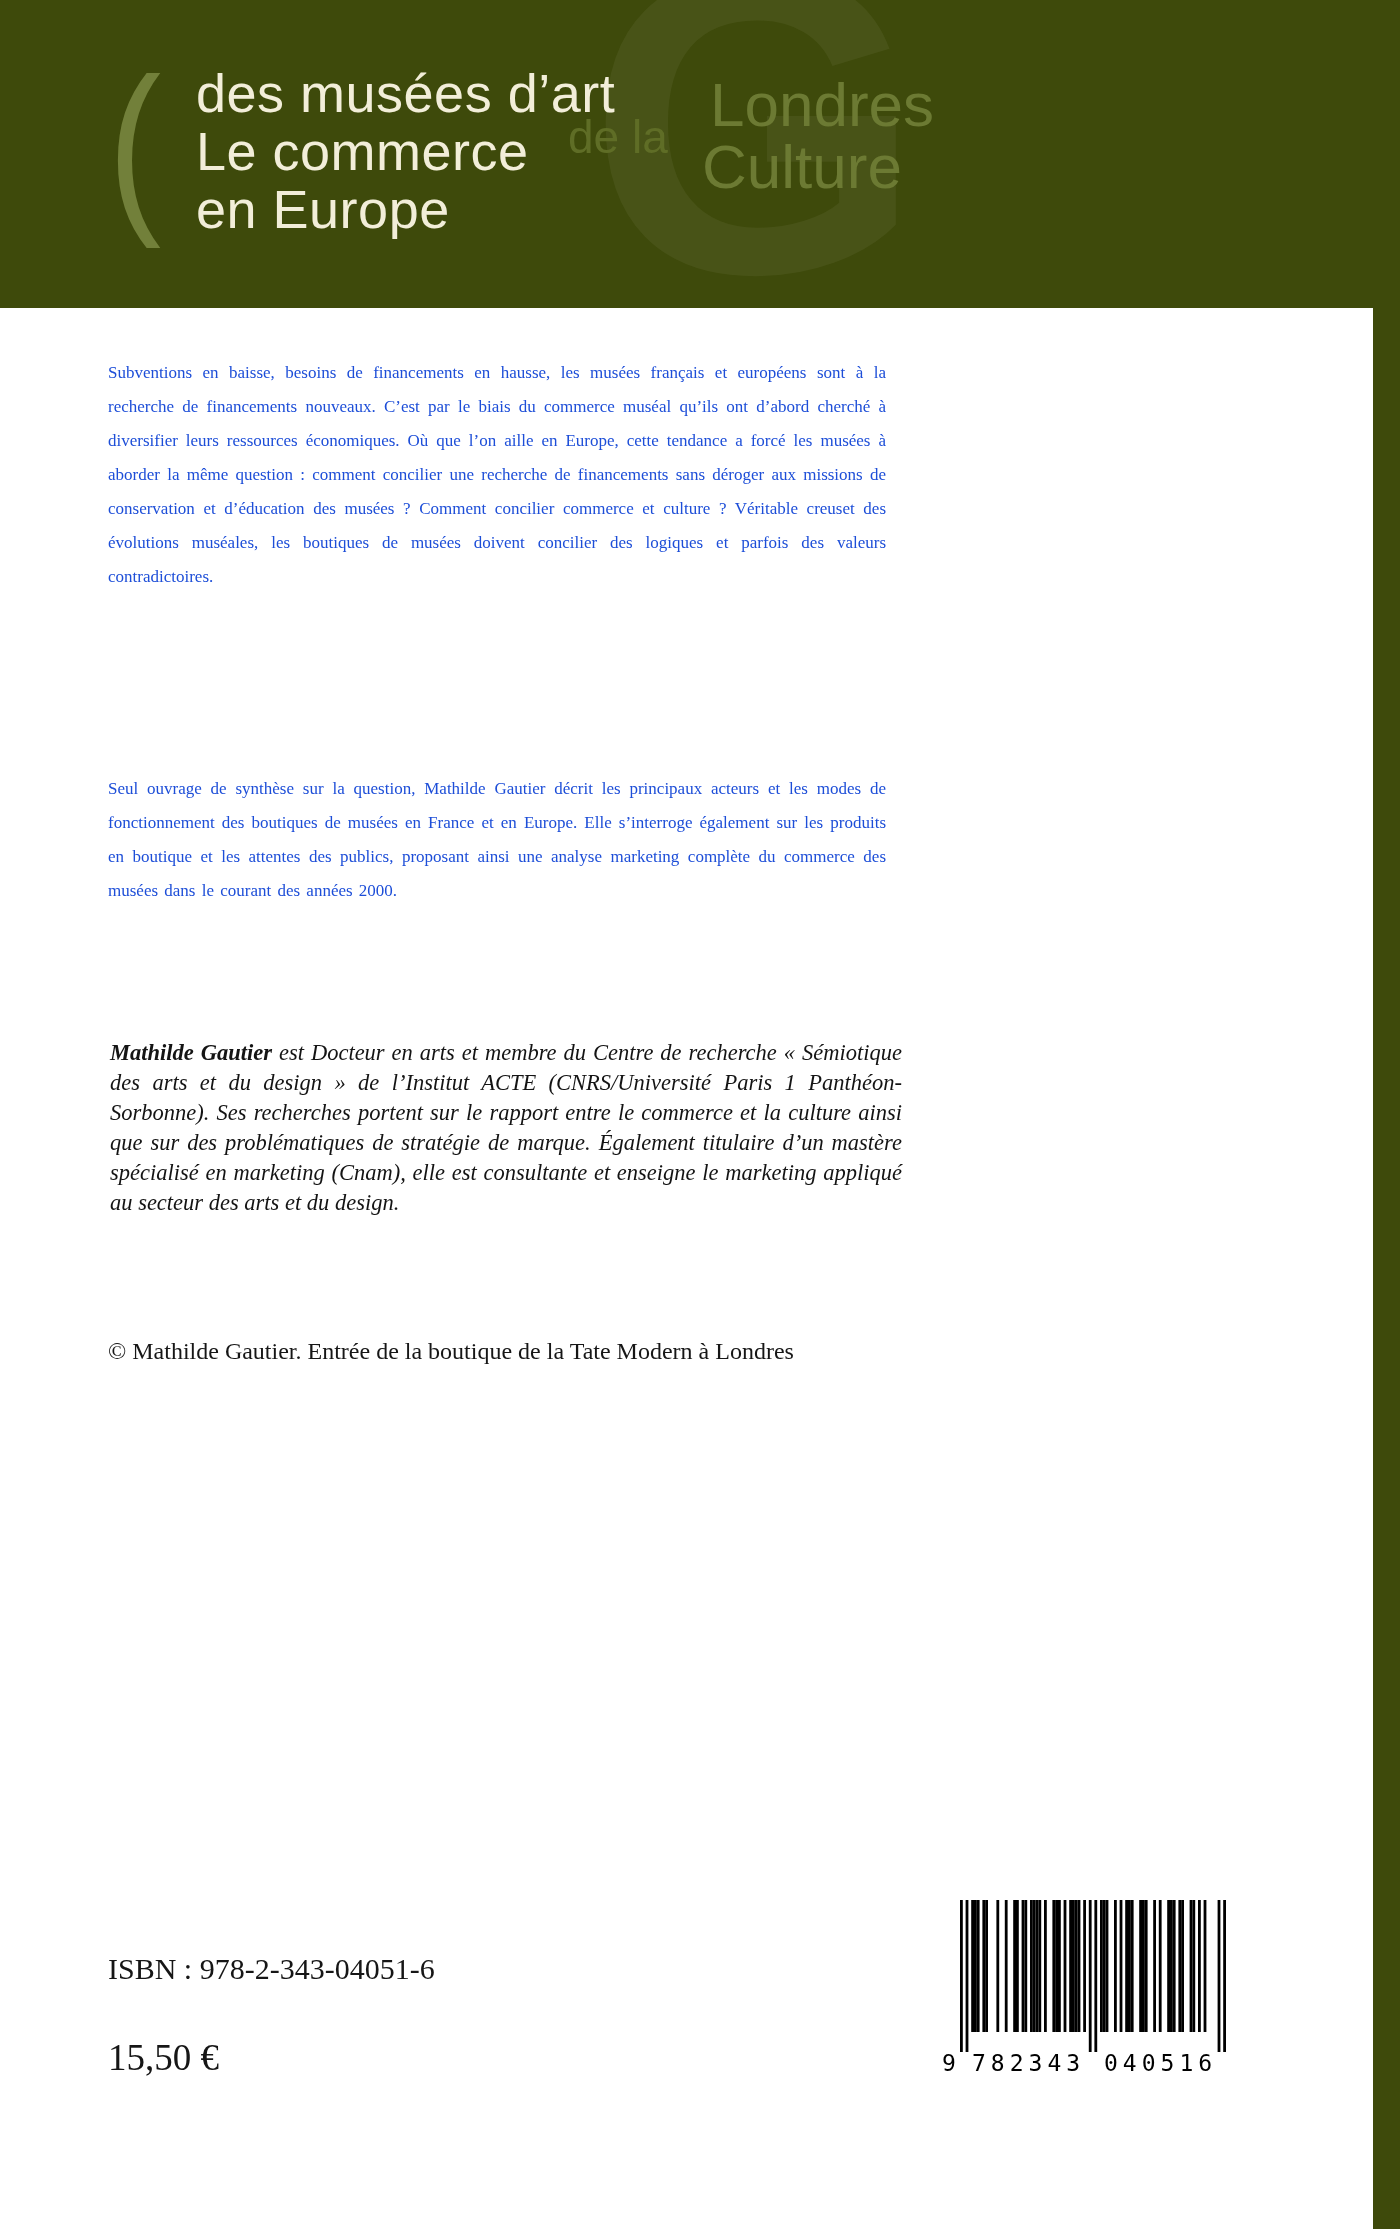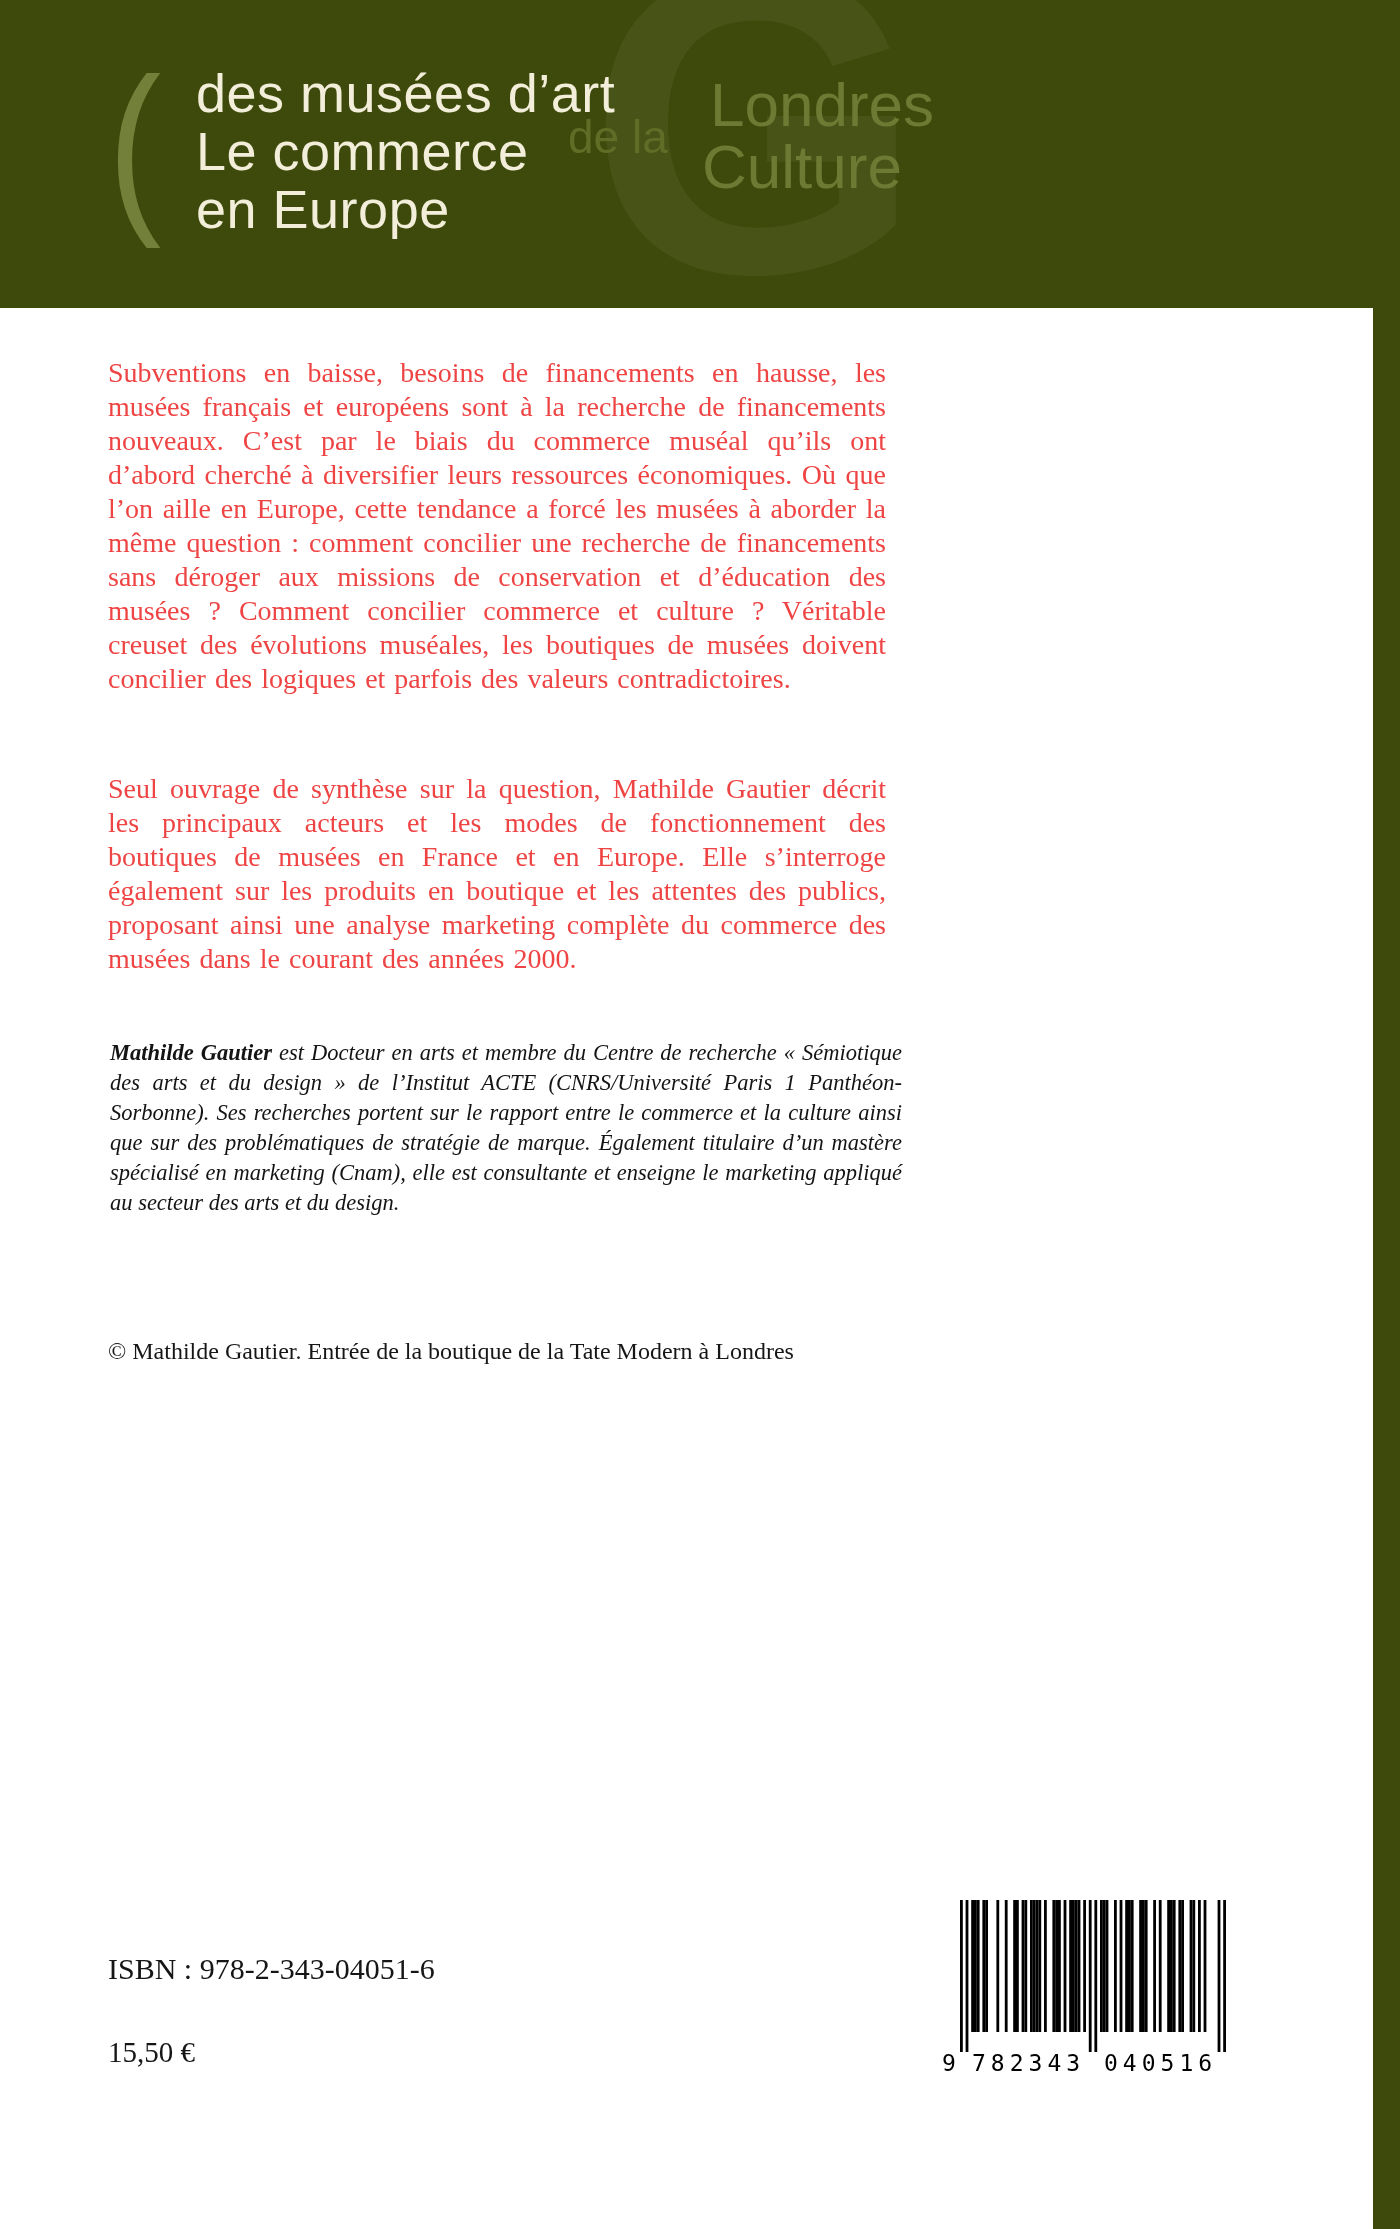--- a/index.html
+++ b/index.html
@@ -58,44 +58,44 @@
     font-size:62px; line-height:62px; color:#6c7a33;
   }
   .wm-culture {
     position:absolute; left:702px; top:136px;
     font-family:"Liberation Sans", sans-serif;
     font-size:62px; line-height:62px; color:#6c7a33;
   }
   
   .synopsis-1, .synopsis-2 {
     position:absolute; left:108px; width:778px;
-    font-size:28px; line-height:34px;
+    font-size:17px; line-height:34px;
     text-align:justify; word-spacing:2px;
-    color:#ef4444;
+    color:#1d4ed8;
   }
   .synopsis-1 { top:356px; }
   .synopsis-2 { top:736px;margin-top:36px; }
   .bio {
     position:absolute; left:110px; top:1038px; width:792px;
     font-size:22.5px; line-height:30px;
     font-style:italic; text-align:justify;
     color:#141414;
   }
   .bio .author { font-weight:bold; }
   .credit {
     position:absolute; left:108px; top:1338px;
     font-size:24px; color:#161616;
   }
   .isbn {
     position:absolute; left:108px; top:1952px;
     font-size:30px; color:#161616;
   }
   .price {
     position:absolute; left:108px; top:2036px;
-    font-size:29px; color:#161616;
+    font-size:37px; color:#161616;
   }
   
   .barcode {
     position:absolute; left:948px; top:1900px;
     width:292px; height:176px; background:#ffffff;
   }
   .barcode svg { position:absolute; left:12px; top:0; fill:#000; }
   .bc-d {
     position:absolute; bottom:0;
     font-family:"DejaVu Sans Mono", monospace;

